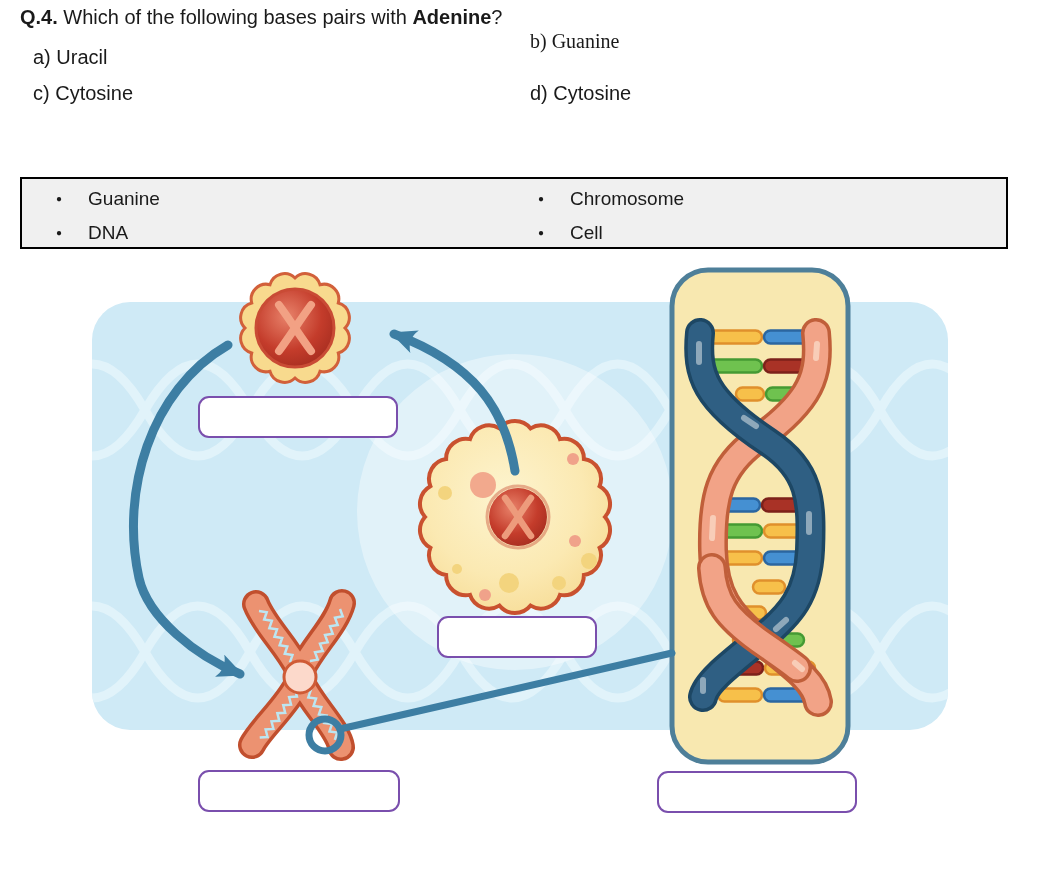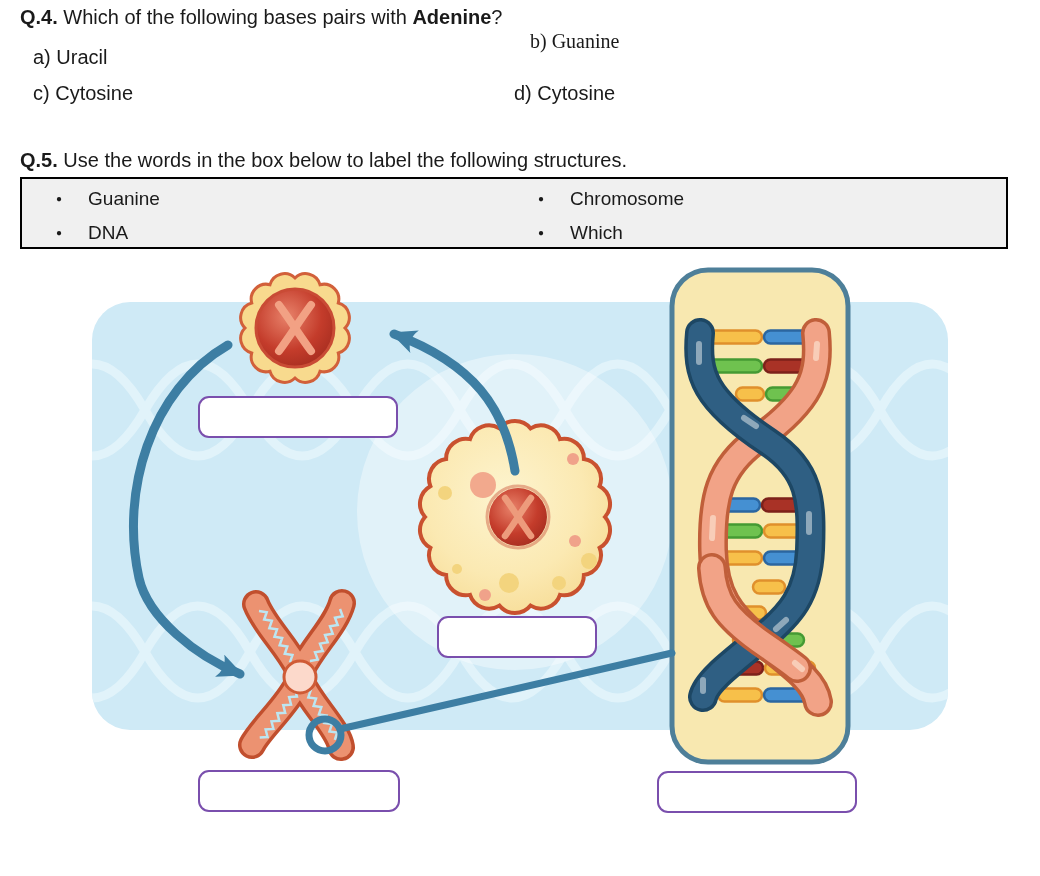--- a/index.html
+++ b/index.html
@@ -21,42 +21,39 @@
 <body>
 
 <div class="page">
 
   <div class="abs qline" style="left:20px;top:6px;">
     <span class="qnum">Q.4.</span><span> Which of the following bases pairs with </span><span class="bold">Adenine</span><span>?</span>
   </div>
   <div class="opt" style="left:33px;top:46px;"><span>a)</span> <span>Uracil</span></div>
   <div class="opt" style="left:530px;top:30px;font-family:Liberation Serif, serif;"><span>b)</span> <span>Guanine</span></div>
   <div class="opt" style="left:33px;top:82px;"><span>c)</span> <span>Cytosine</span></div>
-  <div class="opt" style="left:514px;top:82px;"><span>d)</span> <span>Cytosine</span></div>
-
-  <div class="abs qline" style="left:20px;top:149px;">
-    <span class="qnum">Q.5.</span><span> Use the words in the box below to label the following structures.</span>
-  </div>
+  <div class="opt" style="left:530px;top:82px;"><span>d)</span> <span>Cytosine</span></div>
+
 
   <div class="wordbox">
     <div class="witem" style="left:34px;top:9px;">
         <span class="bullet">●</span>
         <span>Guanine</span>
       </div>
     <div class="witem" style="left:34px;top:43px;">
         <span class="bullet">●</span>
         <span>DNA</span>
       </div>
     <div class="witem" style="left:516px;top:9px;">
         <span class="bullet">●</span>
         <span>Chromosome</span>
       </div>
     <div class="witem" style="left:516px;top:43px;">
         <span class="bullet">●</span>
-        <span>Which</span>
+        <span>Cell</span>
       </div>
   </div>
 
   <div class="diagram">
     <svg width="1040" height="626" viewBox="0 0 1040 626">
       <defs>
         <radialGradient id="gRed" cx="0.4" cy="0.35" r="0.8">
           <stop offset="0" stop-color="#e8826a"></stop>
             <stop offset="0.55" stop-color="#c43c2b"></stop>
             <stop offset="1" stop-color="#9c281c"></stop>

